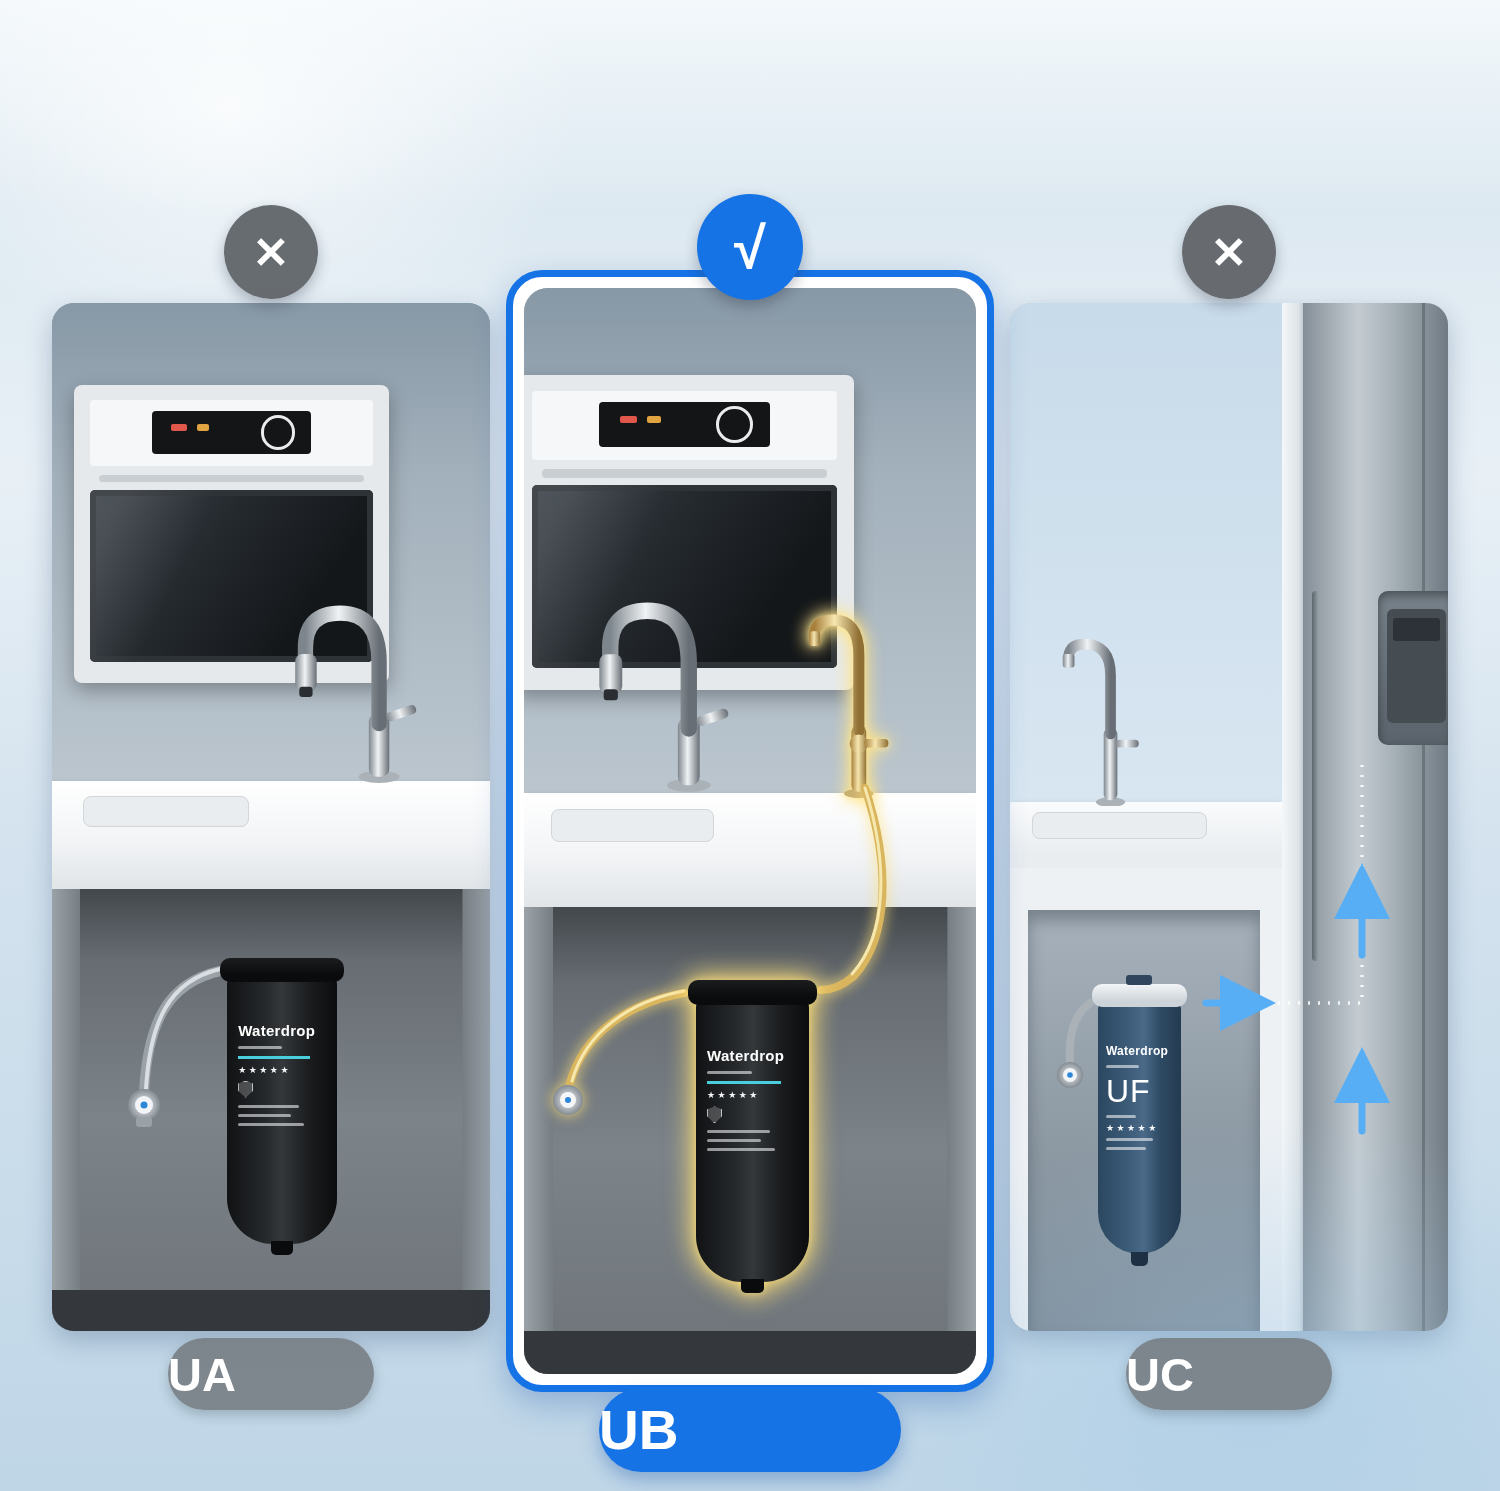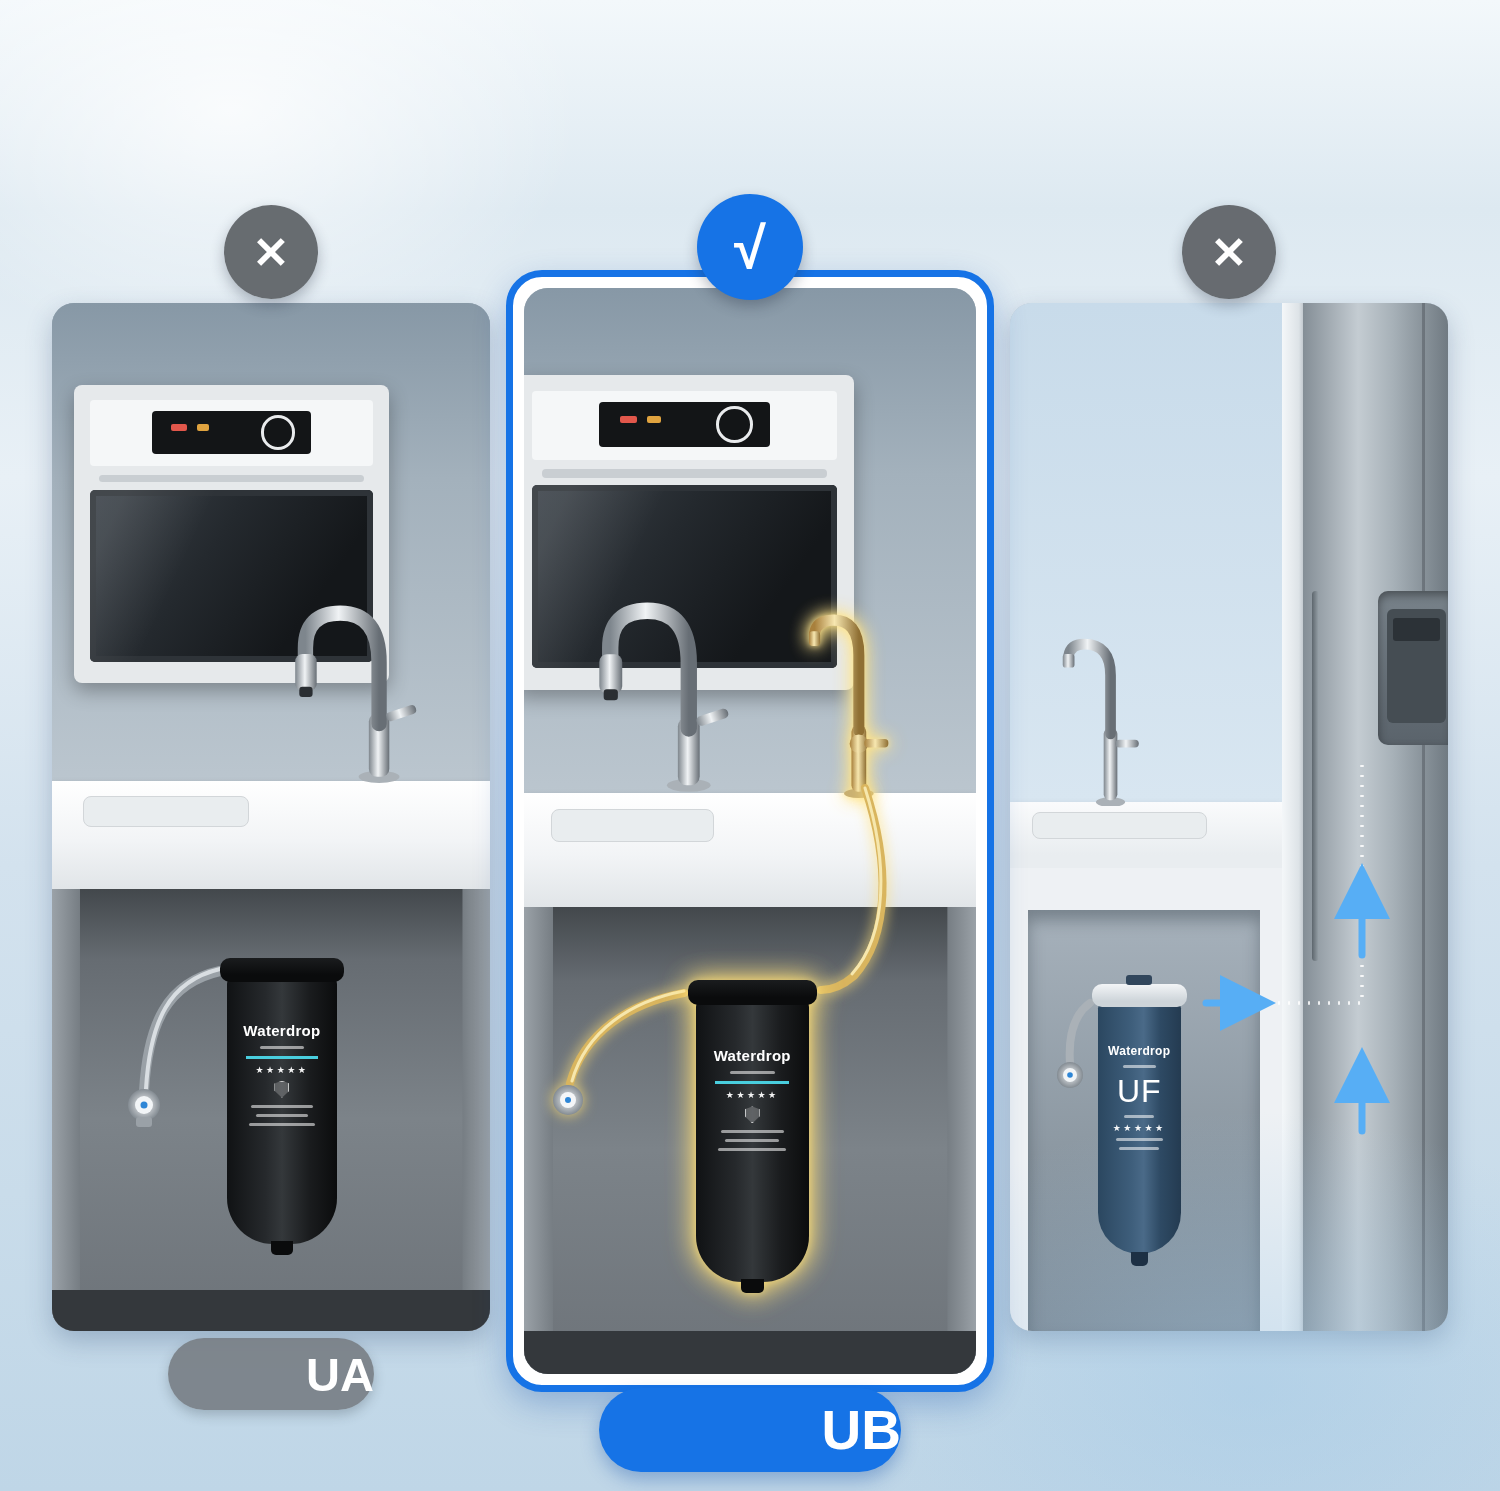--- a/index.html
+++ b/index.html
@@ -31,21 +31,21 @@
   
   .badge { position:absolute; border-radius:50%; display:flex; align-items:center; justify-content:center;
     color:#fff; z-index:6; box-shadow:0 6px 14px rgba(30,40,60,.30); }
   .badge-cross { width:94px; height:94px; background:rgba(96,100,104,.95); font-size:44px; font-weight:700; }
   .badge-check { width:106px; height:106px; background:#1673e6; font-size:58px; font-weight:700; }
   .badge-ua { left:224px; top:205px; }
   .badge-ub { left:697px; top:194px; }
   .badge-uc { left:1182px; top:205px; }
 
   
-  .pill { position:absolute; display:flex; align-items:center; justify-content:flex-end;
+  .pill { position:absolute; display:flex; align-items:center; justify-content:flex-start;
     color:#fff; font-weight:800; z-index:7; }
   .pill-gray { width:206px; height:72px; border-radius:36px; background:rgba(120,127,133,.92); font-size:47px;
     box-shadow:0 5px 12px rgba(40,50,60,.25); }
   .pill-blue { width:302px; height:84px; border-radius:42px; background:#1673e6; font-size:55px;
     box-shadow:0 8px 18px rgba(20,80,170,.35); }
   .pill-ua { left:168px; top:1338px; }
   .pill-ub { left:599px; top:1388px; }
   .pill-uc { left:1126px; top:1338px; }
 
   
@@ -80,21 +80,21 @@
   
   .filter { position:absolute; }
   .filter .cap { position:absolute; left:-7%; top:-1%; width:114%; height:8.5%;
     background:linear-gradient(180deg,#1a1c1e,#0a0b0c 70%); border-radius:10px; z-index:2; }
   .filter .fbody { position:absolute; left:0; right:0; top:5.5%; bottom:0;
     background:linear-gradient(90deg,#101214 0%,#26292c 35%,#34383b 50%,#1a1c1e 75%,#0b0c0d 100%);
     border-radius:8px 8px 46px 46px; }
   .filter .nub { position:absolute; left:40%; top:99.2%; width:20%; height:14px;
     background:#0a0b0c; border-radius:0 0 5px 5px; }
   .flabel { position:absolute; left:10%; right:10%; top:17%; display:flex; flex-direction:column;
-    align-items:center; color:#fff; }
+    align-items:flex-start; color:#fff; }
   .brand { font-size:15px; font-weight:700; letter-spacing:.3px; margin-bottom:4px; }
   .bar { display:block; height:3px; background:rgba(255,255,255,.55); border-radius:2px; margin:3px 0; }
   .w45{width:45%;} .w50{width:50%;} .w60{width:60%;} .w70{width:70%;} .w75{width:75%;}
   .cyanline { width:82%; height:3px; background:#49cede; margin:4px 0; }
   .stars { font-size:9px; letter-spacing:2.5px; opacity:.95; margin:2px 0; }
   .shield { width:15px; height:17px; margin:4px 0; background:rgba(255,255,255,.22);
     border:1px solid rgba(255,255,255,.65);
     clip-path:polygon(50% 0,100% 16%,100% 58%,50% 100%,0 58%,0 16%); }
   .filter.glow { filter:drop-shadow(0 0 14px rgba(255,221,110,.85)) drop-shadow(0 0 4px rgba(255,228,130,.8)); }
 
@@ -394,14 +394,17 @@
   <div class="badge badge-cross badge-uc">
     <span>✕</span>
   </div>
 
   <div class="pill pill-gray pill-ua">
     <span>UA</span>
   </div>
   <div class="pill pill-blue pill-ub">
     <span>UB</span>
   </div>
+  <div class="pill pill-gray pill-uc">
+    <span>UC</span>
+  </div>
 
 </div>
 
 </body></html>

